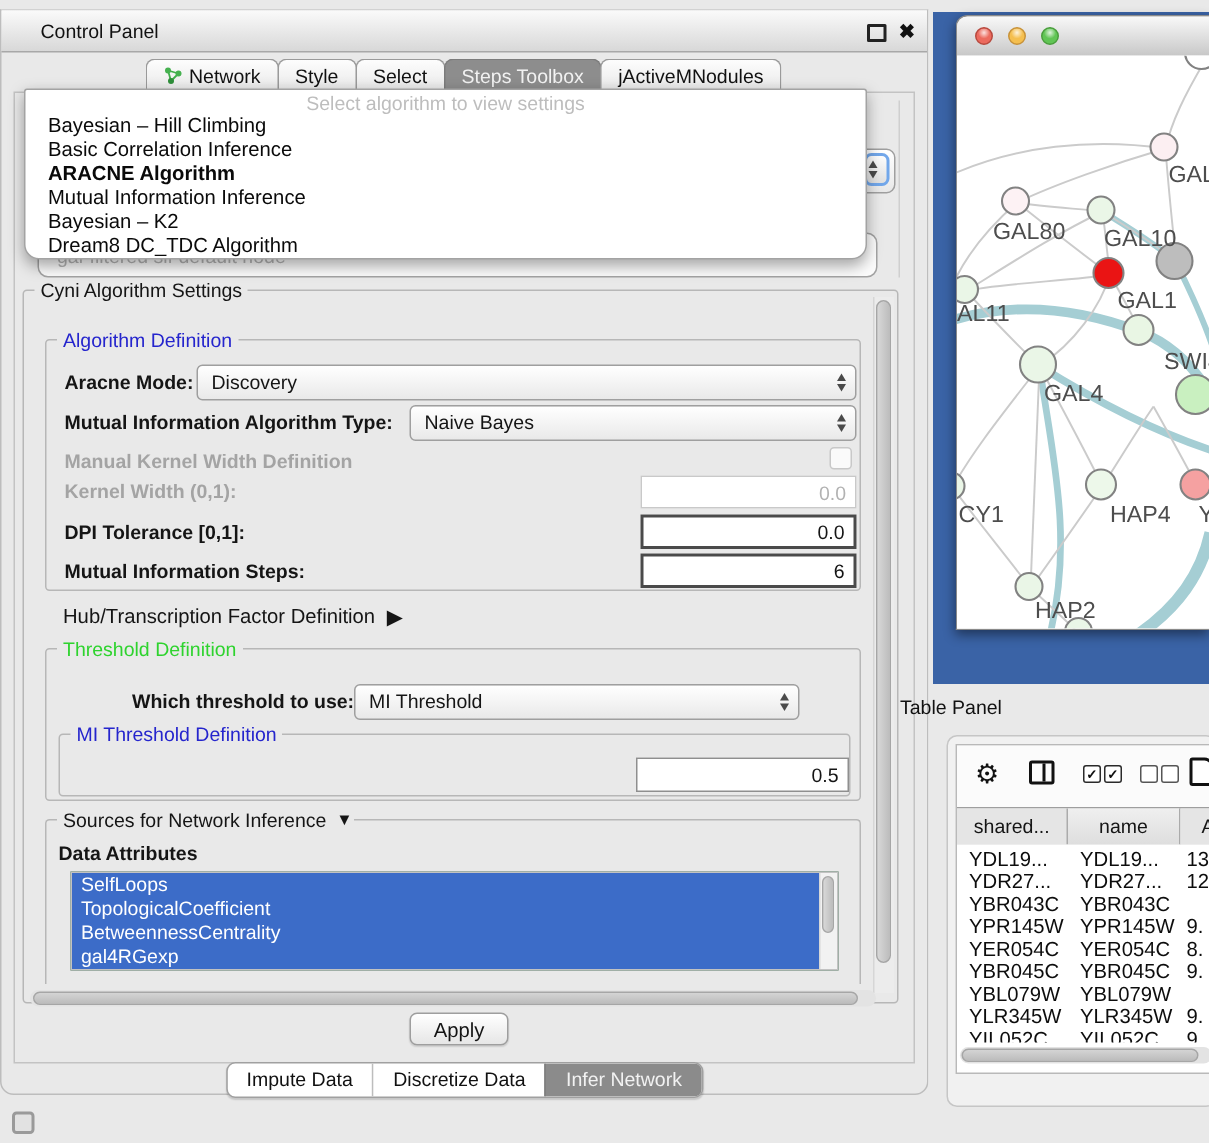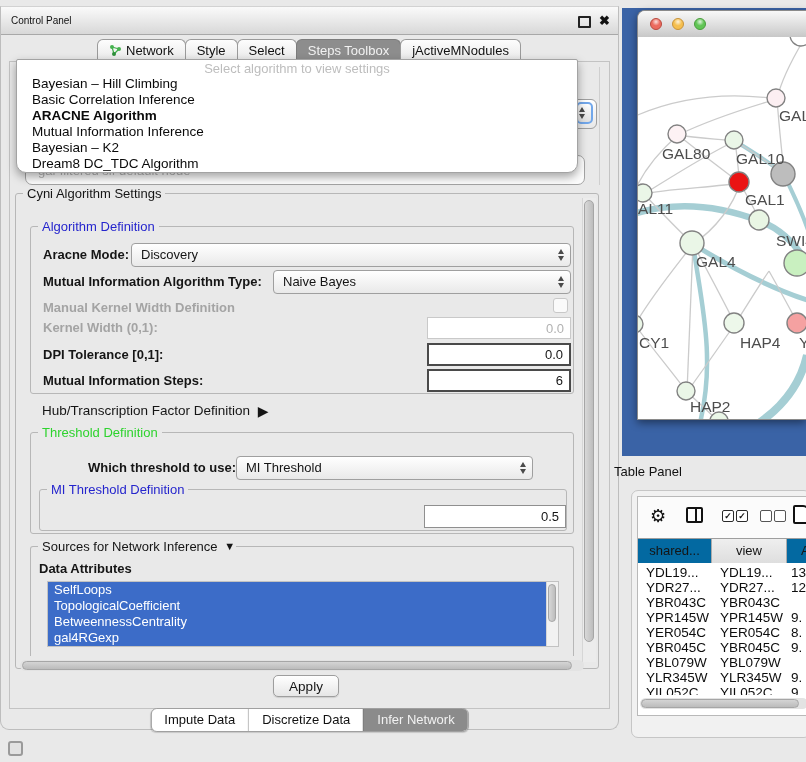--- a/index.html
+++ b/index.html
@@ -10,21 +10,21 @@
     -webkit-font-smoothing:antialiased;
     color:#151515;
   }
 
   
   .control-panel{position:absolute;left:0;top:6px;width:619px;height:724px;
     background:#e9e9e9;border:1px solid #bdbdbd;border-top:1px solid #d2d2d2;
     border-radius:0 0 9px 9px;box-sizing:border-box}
   .cp-titlebar{position:absolute;left:0;top:0;right:0;height:27px;
     background:linear-gradient(#fafafa,#d8d8d8);border-bottom:1px solid #a8a8a8}
-  .cp-title{position:absolute;left:10px;top:0;line-height:27px;font-size:10px;color:#111}
+  .cp-title{position:absolute;left:26px;top:0;line-height:27px;font-size:13px;color:#111}
   .float-ico{position:absolute;right:27px;top:9px;width:9px;height:8px;border:2px solid #222;border-radius:1px}
   .close-ico{position:absolute;right:8px;top:4px;font-size:13px;font-weight:bold;color:#111;line-height:19px}
 
   .cp-tabs{position:absolute;left:0;top:32px;width:100%;display:flex;justify-content:center}
   .tab{padding:3px 11px 4px 11px;font-size:13px;border:1px solid #9a9a9a;border-bottom:none;
     background:linear-gradient(#fdfdfd,#e7e7e7);border-radius:6px 6px 0 0;margin-left:-1px;
     display:flex;align-items:center;gap:4px;color:#111;white-space:nowrap}
   .tab.sel{background:#8d8d8d;color:#f2f2f2;border-color:#7c7c7c}
 
   .cp-content{position:absolute;left:8px;top:54px;width:601px;height:648px;
@@ -104,37 +104,37 @@
     border:1px solid #8a8a8a;border-right:none;border-radius:8px 0 0 0;box-sizing:border-box;
     box-shadow:0 3px 8px rgba(0,0,0,.45);background:#fff}
   .net-titlebar{position:absolute;left:0;top:0;right:0;height:26px;border-radius:7px 0 0 0;
     background:linear-gradient(#f8f8f8,#d2d2d2 80%,#c7c7c7);border-bottom:1px solid #8f8f8f}
   .light{position:absolute;top:7px;width:12px;height:12px;border-radius:50%;box-sizing:border-box}
   .light-red{left:12px;background:radial-gradient(circle at 50% 28%,rgba(255,255,255,.8),rgba(255,255,255,0) 45%),#ec6a5e;border:1px solid #b84a3f}
   .light-yellow{left:34px;background:radial-gradient(circle at 50% 28%,rgba(255,255,255,.8),rgba(255,255,255,0) 45%),#f5bf4f;border:1px solid #c8933a}
   .light-green{left:56px;background:radial-gradient(circle at 50% 28%,rgba(255,255,255,.8),rgba(255,255,255,0) 45%),#61c555;border:1px solid #4a9e3d}
   .net-canvas{position:absolute;left:0;top:26px;width:168px;height:382px;background:#fff;overflow:hidden}
 
-  .tp-title{position:absolute;left:614px;top:464px;font-size:13px;color:#111}
+  .tp-title{position:absolute;left:600px;top:464px;font-size:13px;color:#111}
   .table-box{position:absolute;left:631px;top:490px;width:180px;height:248px;background:#f1f1f1;
     border:1px solid #c6c6c6;border-radius:7px;box-sizing:border-box}
   .table-inner{position:absolute;left:637px;top:496px;width:174px;height:220px;background:#fff;
     border:1px solid #b9b9b9;box-sizing:border-box;overflow:hidden}
   .tb-toolbar{position:absolute;left:0;top:0;right:0;height:41px;background:#fbfbfb}
   .gear{position:absolute;left:12px;top:8px;font-size:18px;color:#111;line-height:22px}
   .cols-ico{position:absolute;left:48px;top:10px;width:17px;height:16px;border:2px solid #111;border-radius:2px;box-sizing:border-box}
   .cols-ico:before{content:"";position:absolute;left:50%;top:0;bottom:0;border-left:2px solid #111}
   .mini-chk{position:absolute;width:10px;height:10px;border:1.5px solid #2a2a2a;border-radius:2px;background:#fff;font-size:9px;line-height:10px;text-align:center;font-weight:bold;color:#111}
   .mini-chk.empty{border-color:#555}
   .doc-ico{position:absolute;left:155px;top:8px;width:16px;height:19px;border:2px solid #111;border-radius:2px 6px 2px 2px;box-sizing:border-box;background:#fff}
 
   .tb-header{position:absolute;left:0;top:41px;right:0;height:24px;border-top:1px solid #9e9e9e;border-bottom:1px solid #9e9e9e}
   .th{position:absolute;top:0;height:24px;font-size:13px;line-height:24px;text-align:center;
     box-sizing:border-box;border-right:1px solid #ababab;overflow:hidden;white-space:nowrap}
-  .th.hl{background:#0369a1}
+  .th.hl{background:#e5e5e5}
   .th.plain{background:linear-gradient(#efefef,#dedede)}
   .tb-rows{position:absolute;left:0;top:66px;right:0;height:132px;overflow:hidden;background:#fff}
   .tr{position:absolute;left:0;right:0;height:15px;font-size:13.5px;line-height:15px;color:#0d0d0d;white-space:nowrap}
   .td1{position:absolute;left:8px}
   .td2{position:absolute;left:82px}
   .td3{position:absolute;left:153px}
 
   .mini-panel-ico{position:absolute;left:8px;top:741px;width:15px;height:15px;border:2px solid #9a9a9a;
     border-radius:3px;background:#e2e2e2;box-sizing:border-box}
 
@@ -373,21 +373,21 @@
     <div class="cols-ico"></div>
     <div class="mini-chk" style="left:84px;top:13px">✓</div>
     <div class="mini-chk" style="left:98px;top:13px">✓</div>
     <div class="mini-chk empty" style="left:122px;top:13px"></div>
     <div class="mini-chk empty" style="left:136px;top:13px"></div>
     <div class="doc-ico"></div>
   </div>
 
   <div class="tb-header">
     <div class="th hl" style="left:0;width:74px">shared...</div>
-    <div class="th plain" style="left:74px;width:75px">view</div>
+    <div class="th plain" style="left:74px;width:75px">name</div>
     <div class="th hl" style="left:149px;width:25px;text-align:left;padding-left:14px">A</div>
   </div>
 
   <div class="tb-rows">
     <div class="tr" style="top:2px">
       <span class="td1">YDL19...</span>
       <span class="td2">YDL19...</span>
       <span class="td3">13</span>
     </div>
     <div class="tr" style="top:17px">

